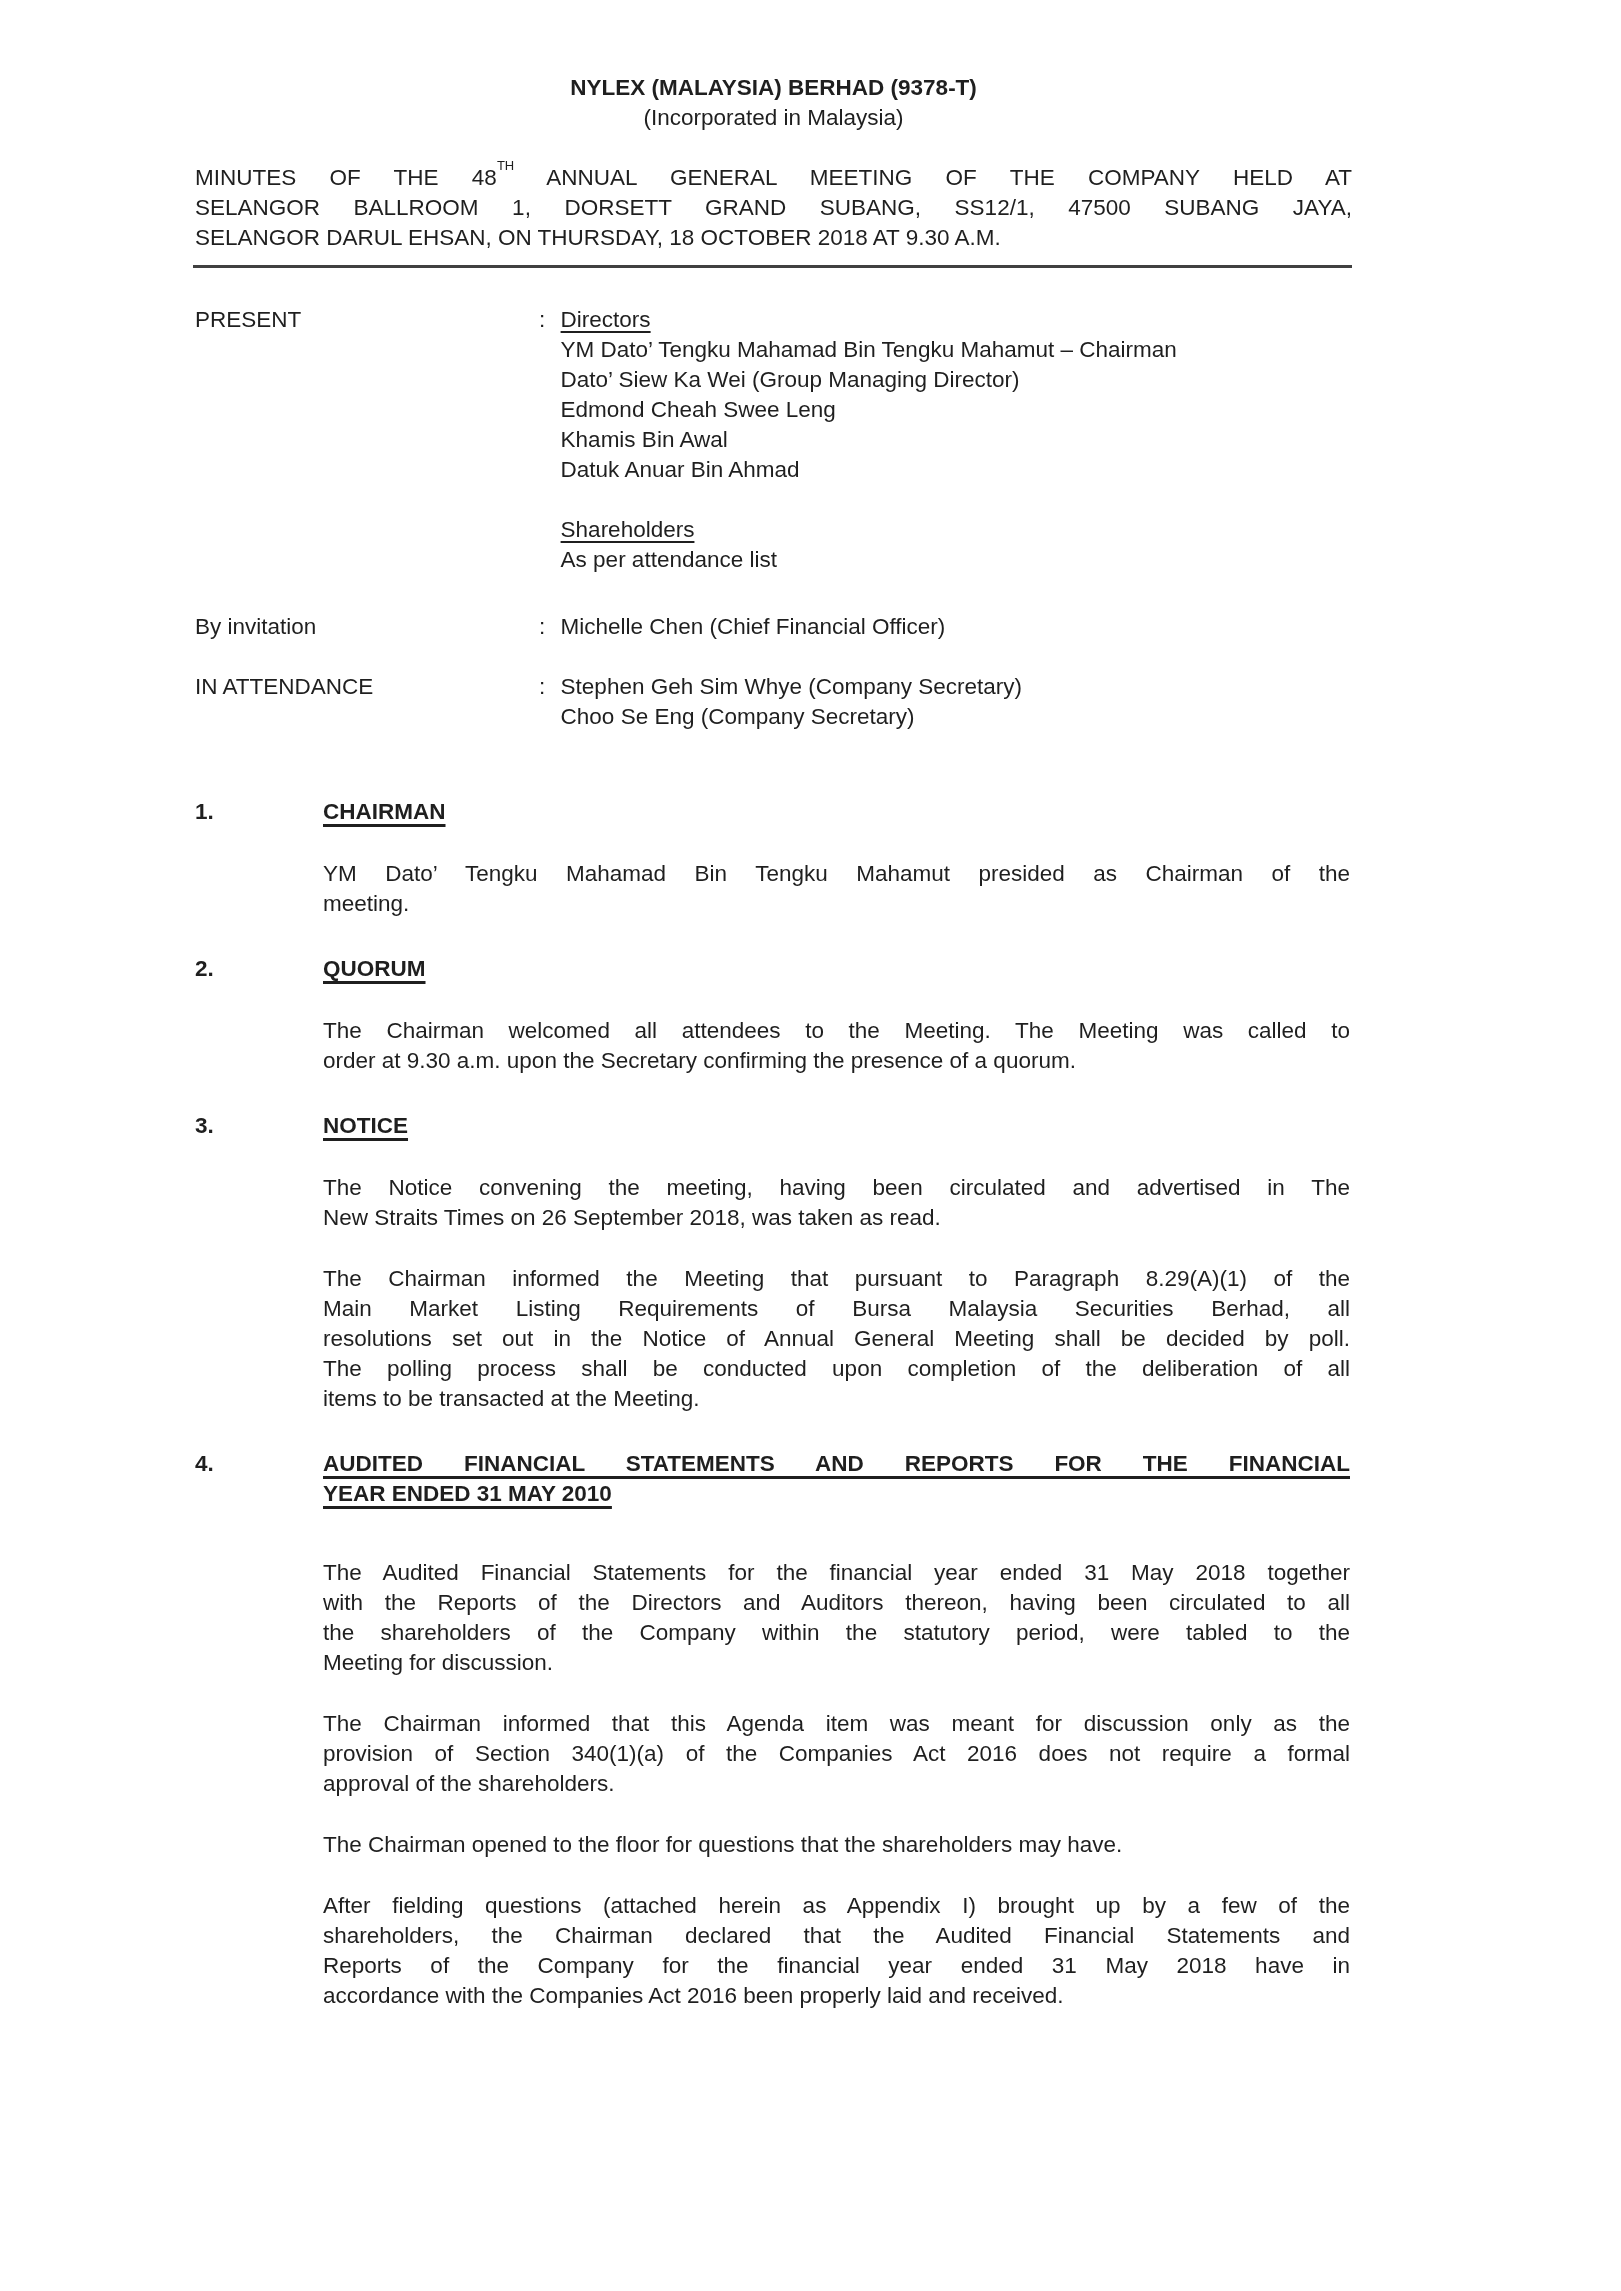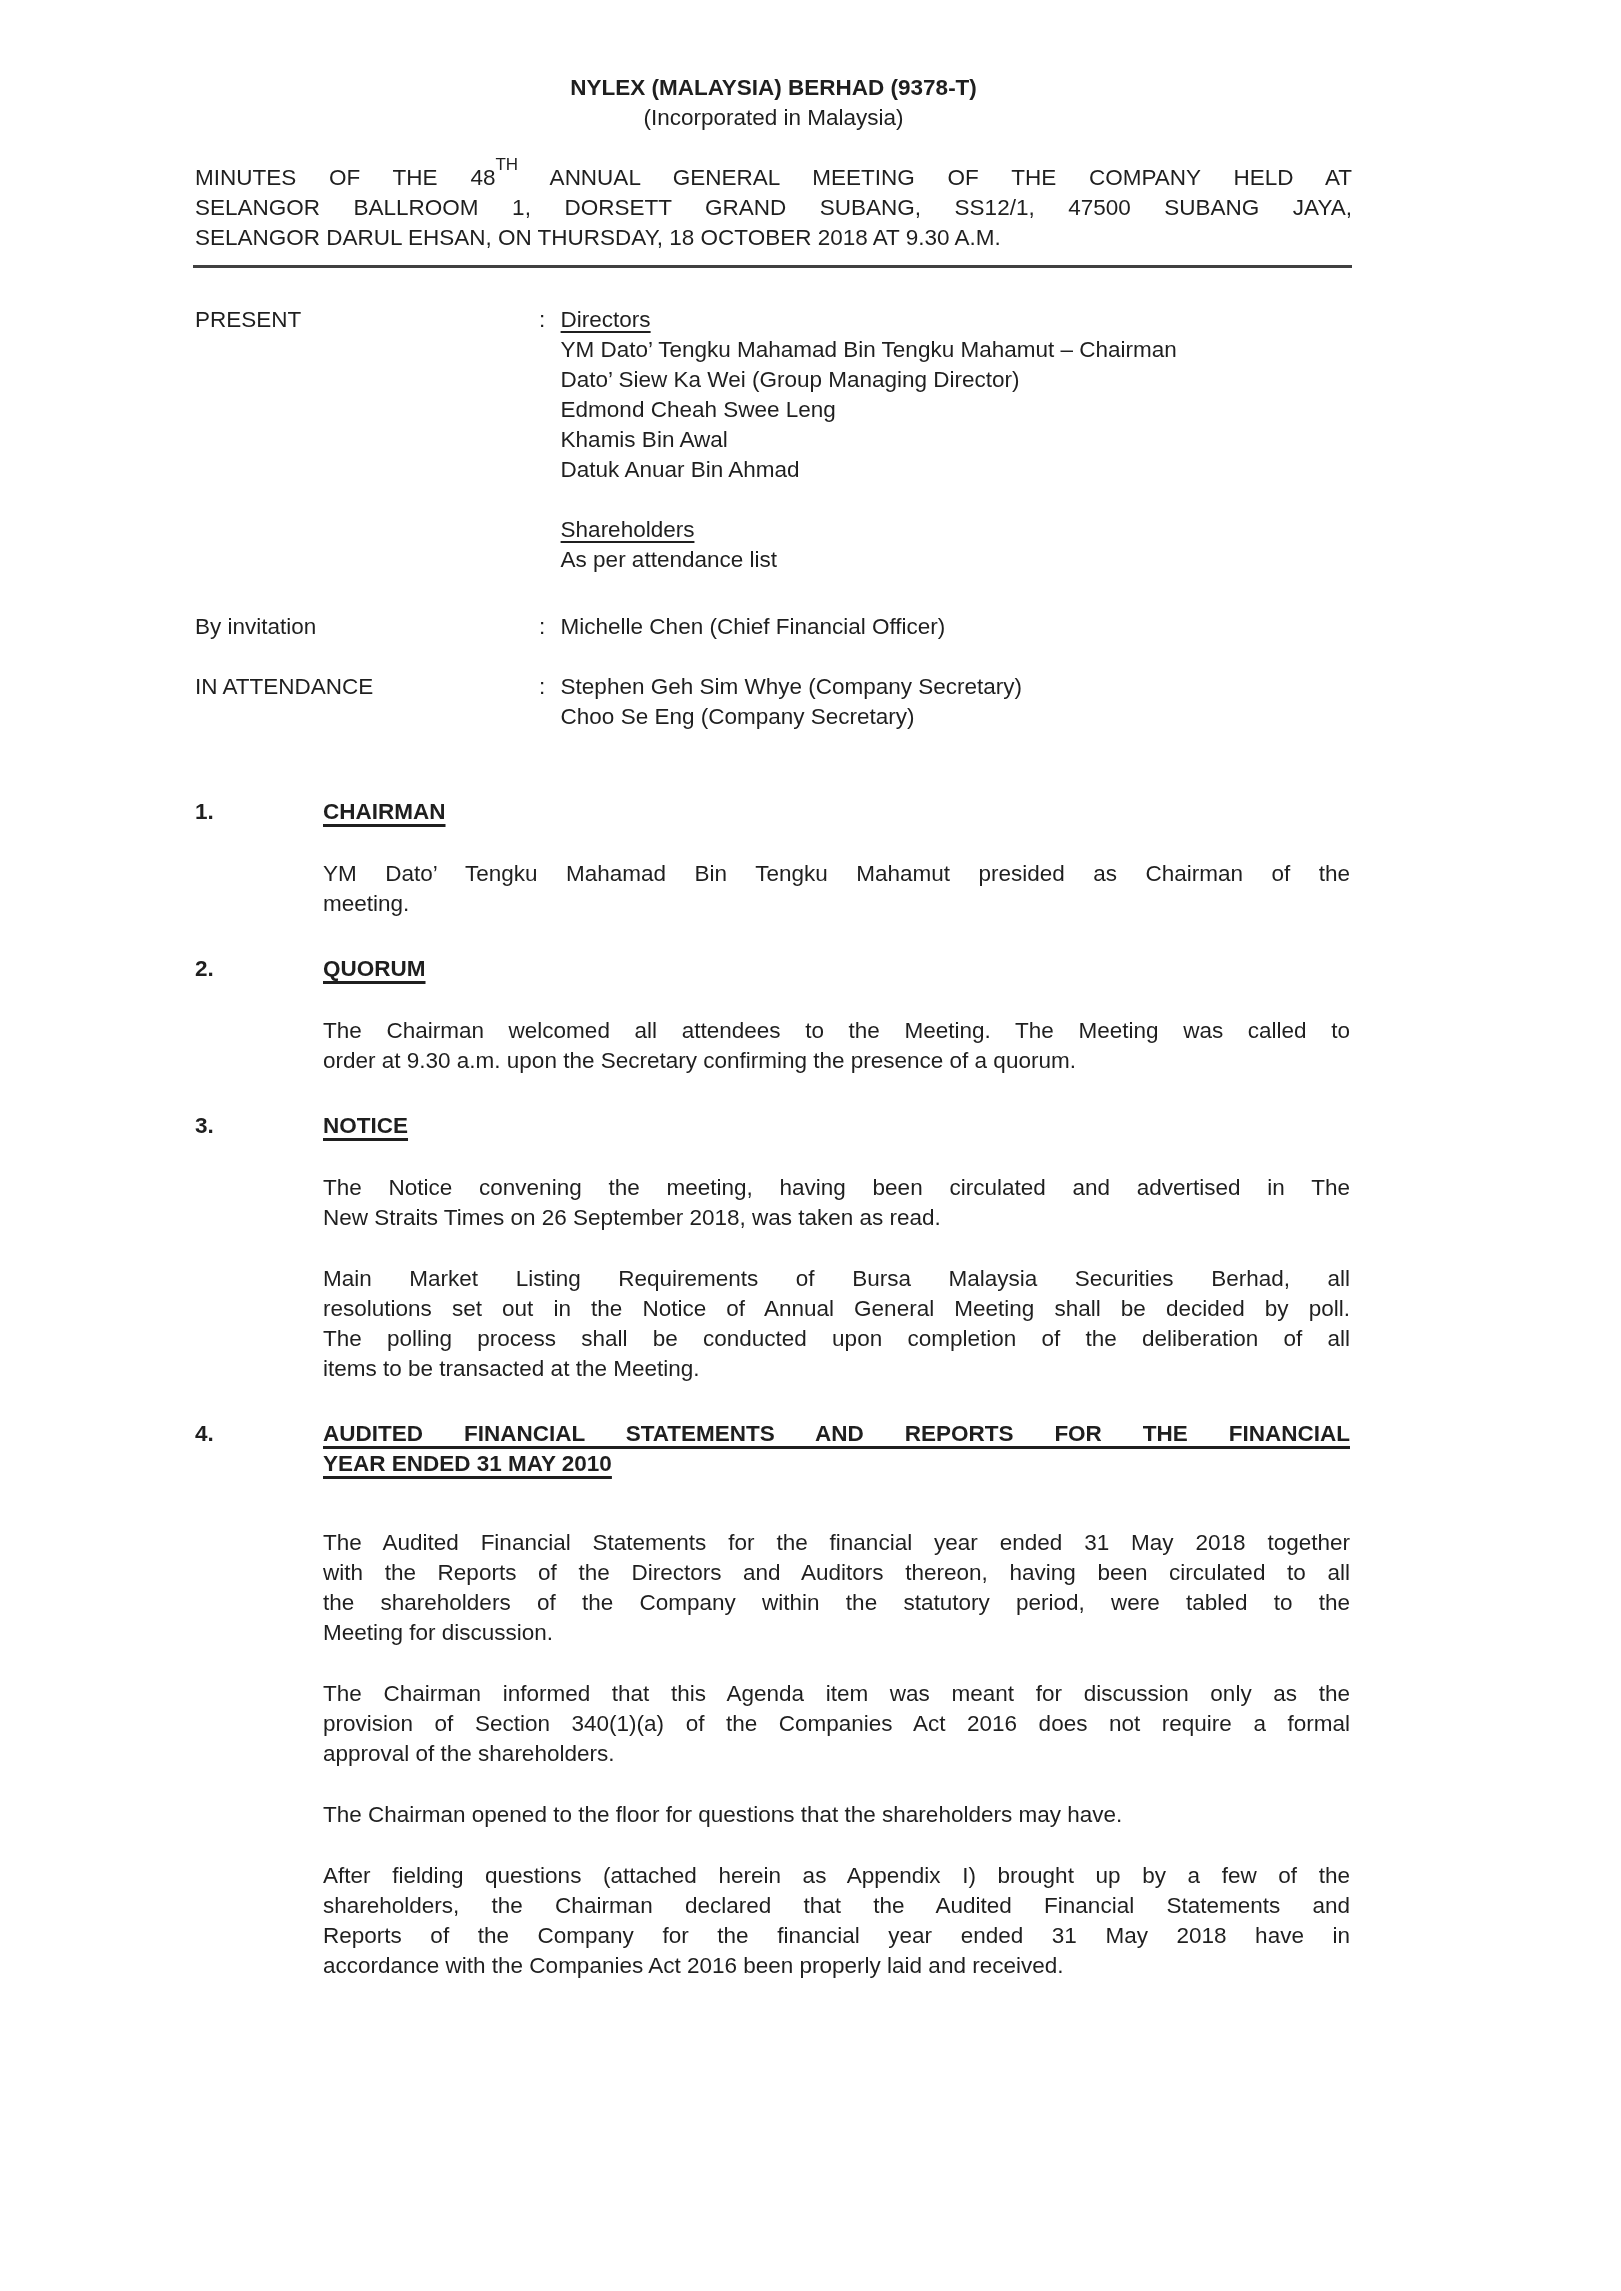--- a/index.html
+++ b/index.html
@@ -31,21 +31,21 @@
   .intro { margin-top: 30px; }
 
   .tline { min-height: 30px; }
   .jl {
     text-align: justify;
     text-align-last: justify;
     text-justify: inter-word;
   }
 
   sup.ord {
-    font-size: 17px;
+    font-size: 13px;
     position: relative;
     top: -6.9px;
     line-height: 0;
   }
 
   .rule {
     height: 2.9px;
     background: var(--rule, #404040);
     margin-top: 11.8px;
     margin-left: -2px;
@@ -168,20 +168,21 @@
           <div class="sec-num">3.</div>
           <div class="sec-body">
             <div class="sec-heading">
               <div class="tline hline">NOTICE</div>
             </div>
             <div class="para">
               <div class="tline jl">The Notice convening the meeting, having been circulated and advertised in The</div>
               <div class="tline">New Straits Times on 26 September 2018, was taken as read.</div>
             </div>
             <div class="para">
+              <div class="tline jl">The Chairman informed the Meeting that pursuant to Paragraph 8.29(A)(1) of the</div>
               <div class="tline jl">Main Market Listing Requirements of Bursa Malaysia Securities Berhad, all</div>
               <div class="tline jl">resolutions set out in the Notice of Annual General Meeting shall be decided by poll.</div>
               <div class="tline jl">The polling process shall be conducted upon completion of the deliberation of all</div>
               <div class="tline">items to be transacted at the Meeting.</div>
             </div>
           </div>
         </div>
         <div class="section sec-gap">
           <div class="sec-num">4.</div>
           <div class="sec-body">

